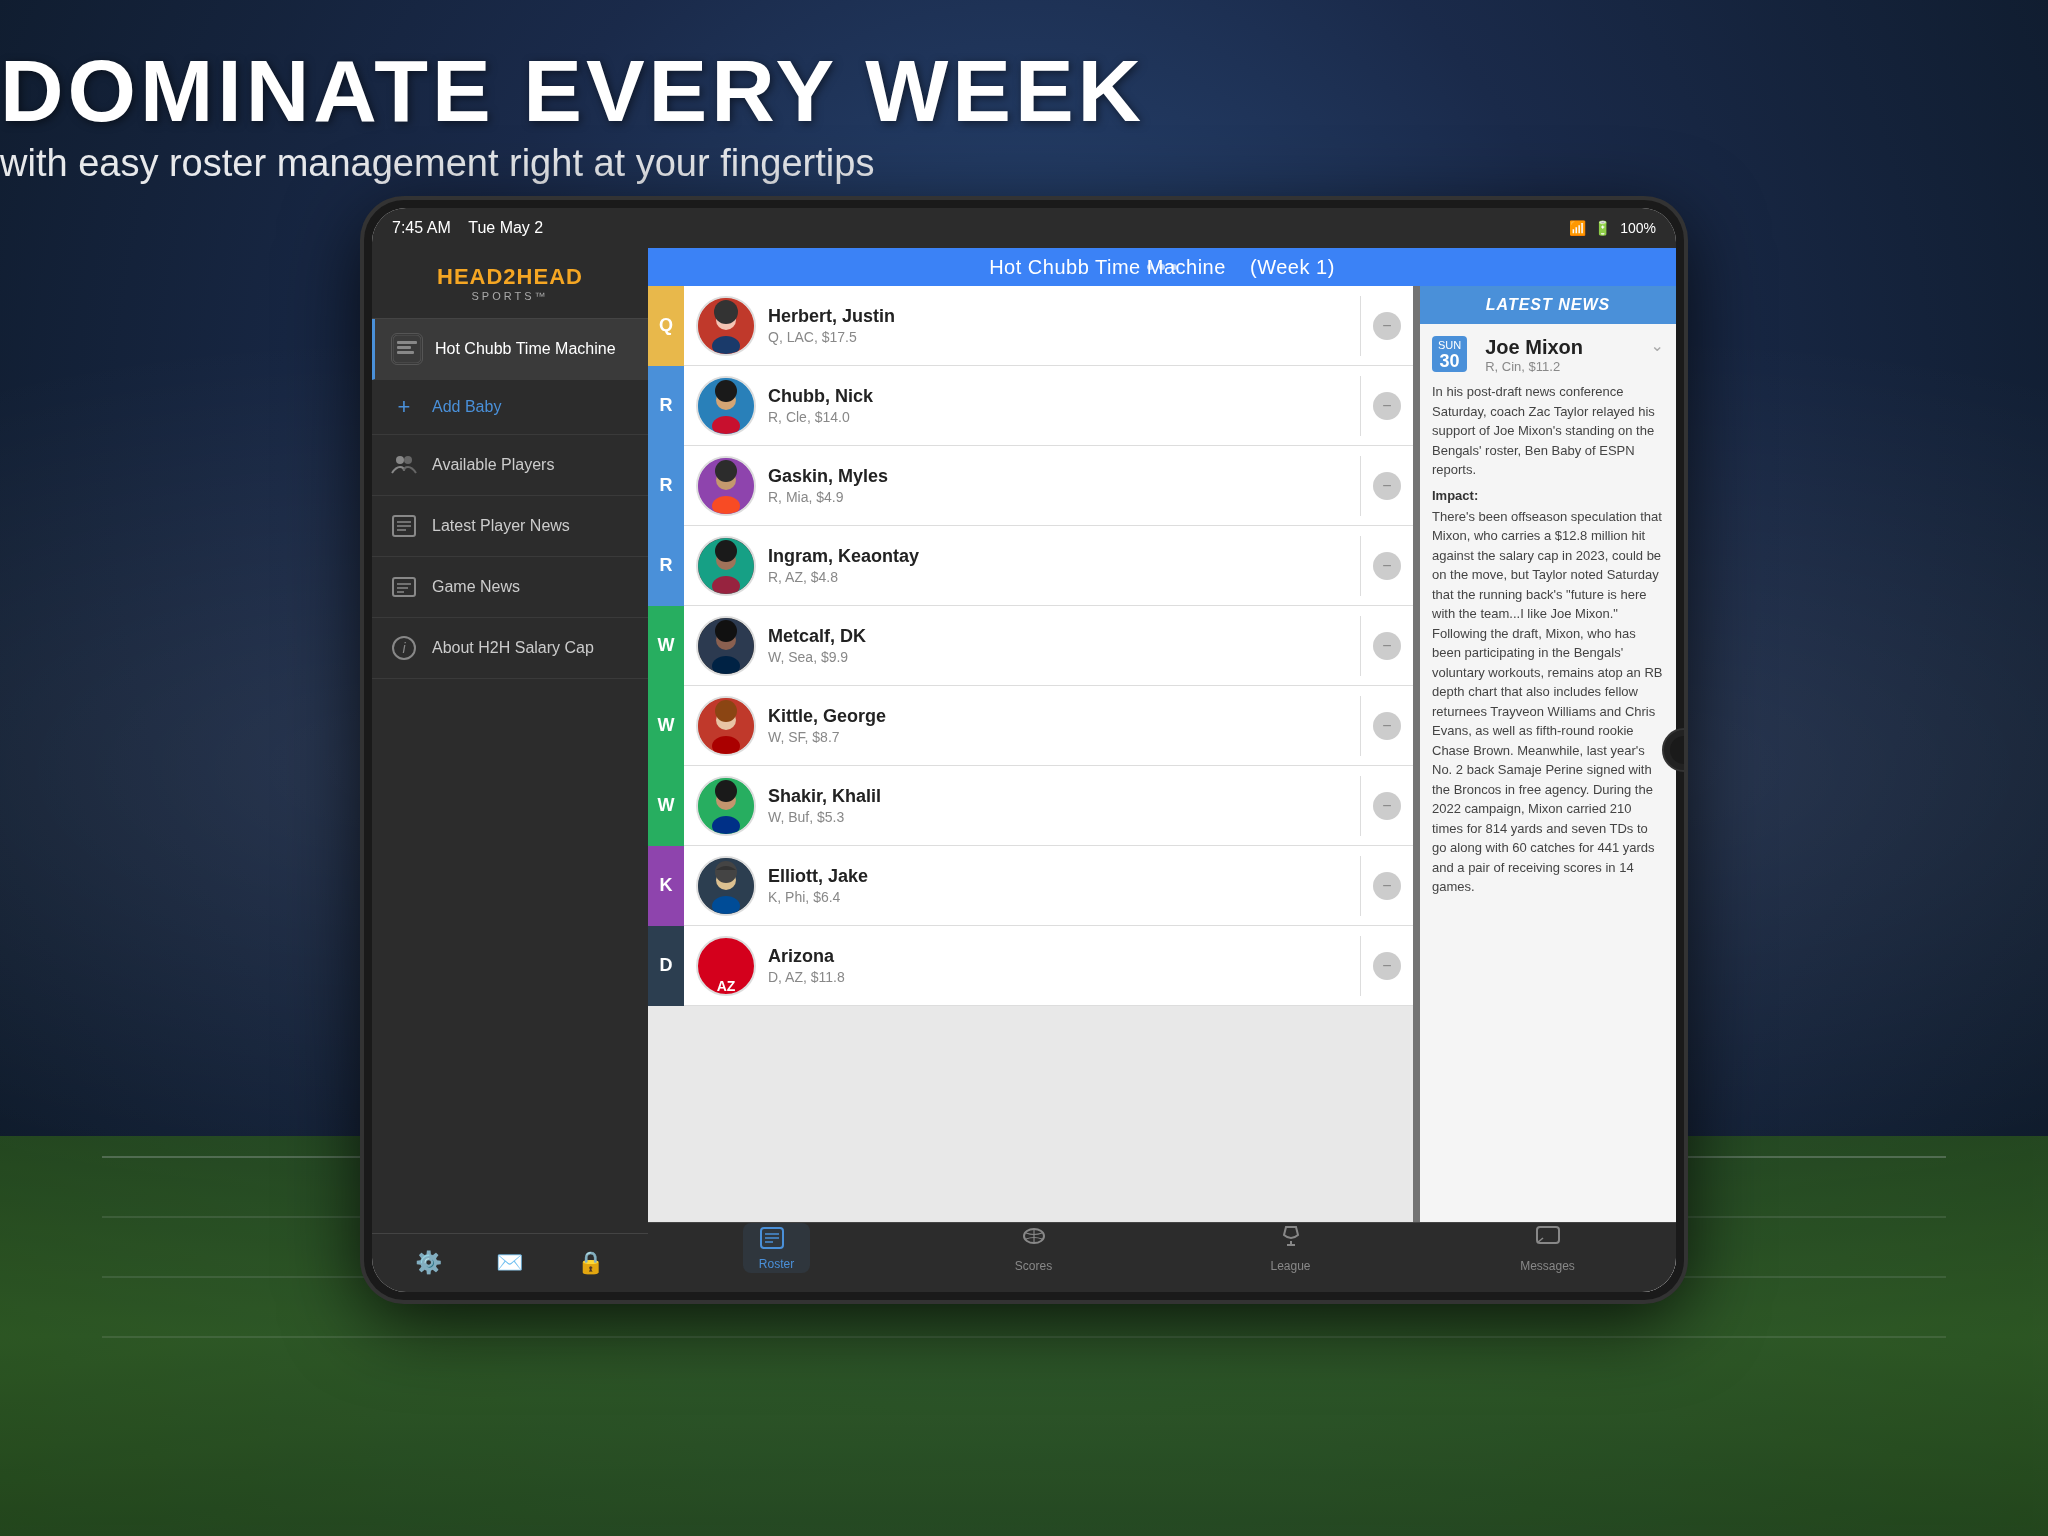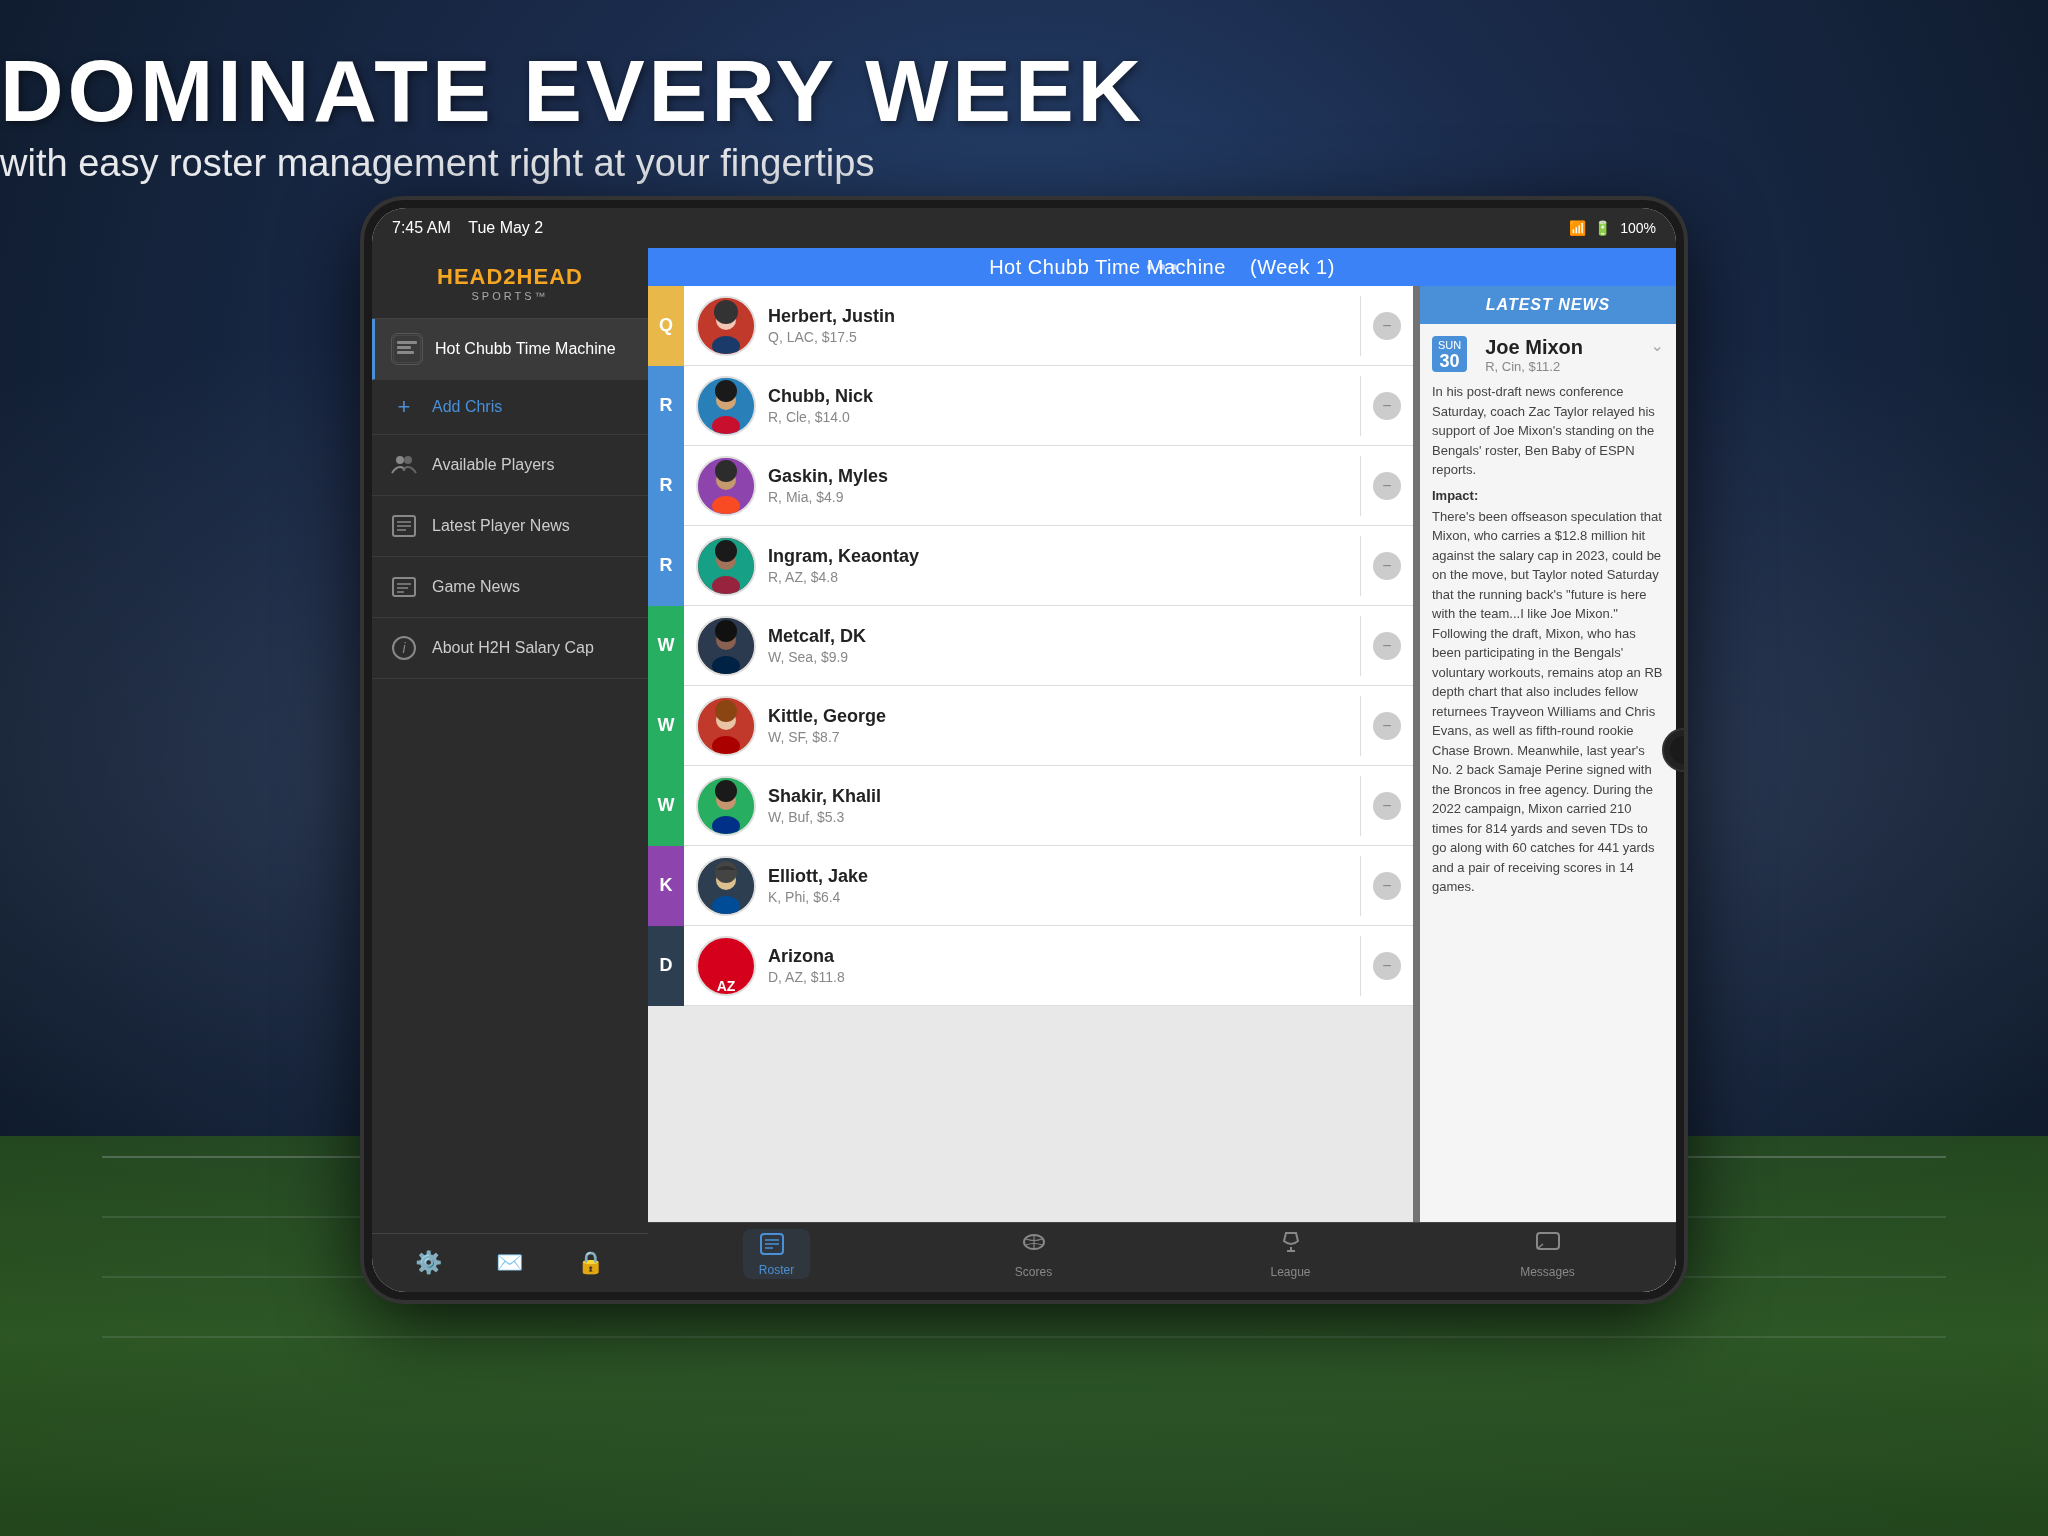--- a/index.html
+++ b/index.html
@@ -413,21 +413,21 @@
       font-weight: 700;
       color: #333;
       margin-bottom: 4px;
     }
 
     
     .tab-bar {
       height: 70px;
       background: #2c2c2c;
       display: flex;
-      align-items: center;
+      align-items: flex-start;
       justify-content: space-around;
       border-top: 1px solid #444;
       padding-bottom: 8px;
     }
     .tab-item {
       display: flex;
       flex-direction: column;
       align-items: center;
       gap: 4px;
       cursor: pointer;
@@ -528,21 +528,21 @@
                 <rect x="4" y="6" width="20" height="3" rx="1" fill="#888"></rect>
                 <rect x="4" y="11" width="14" height="3" rx="1" fill="#888"></rect>
                 <rect x="4" y="16" width="17" height="3" rx="1" fill="#888"></rect>
               </svg>
             </div>
             <span>Hot Chubb Time Machine</span>
           </div>
 
           <div class="sidebar-item add-team">
             <div class="plus">+</div>
-            <span>Add Chris</span>
+            <span>Add Baby</span>
           </div>
 
           <div class="sidebar-item">
             <div class="sidebar-item-icon">
               <svg width="28" height="28" viewBox="0 0 28 28">
                 <circle cx="10" cy="9" r="4" fill="#888"></circle>
                 <circle cx="18" cy="9" r="4" fill="#666"></circle>
                 <path d="M2 22 Q6 16 10 16 Q14 16 14 20" stroke="#888" stroke-width="2" fill="none"></path>
                 <path d="M14 20 Q14 16 18 16 Q22 16 26 22" stroke="#666" stroke-width="2" fill="none"></path>
               </svg>

